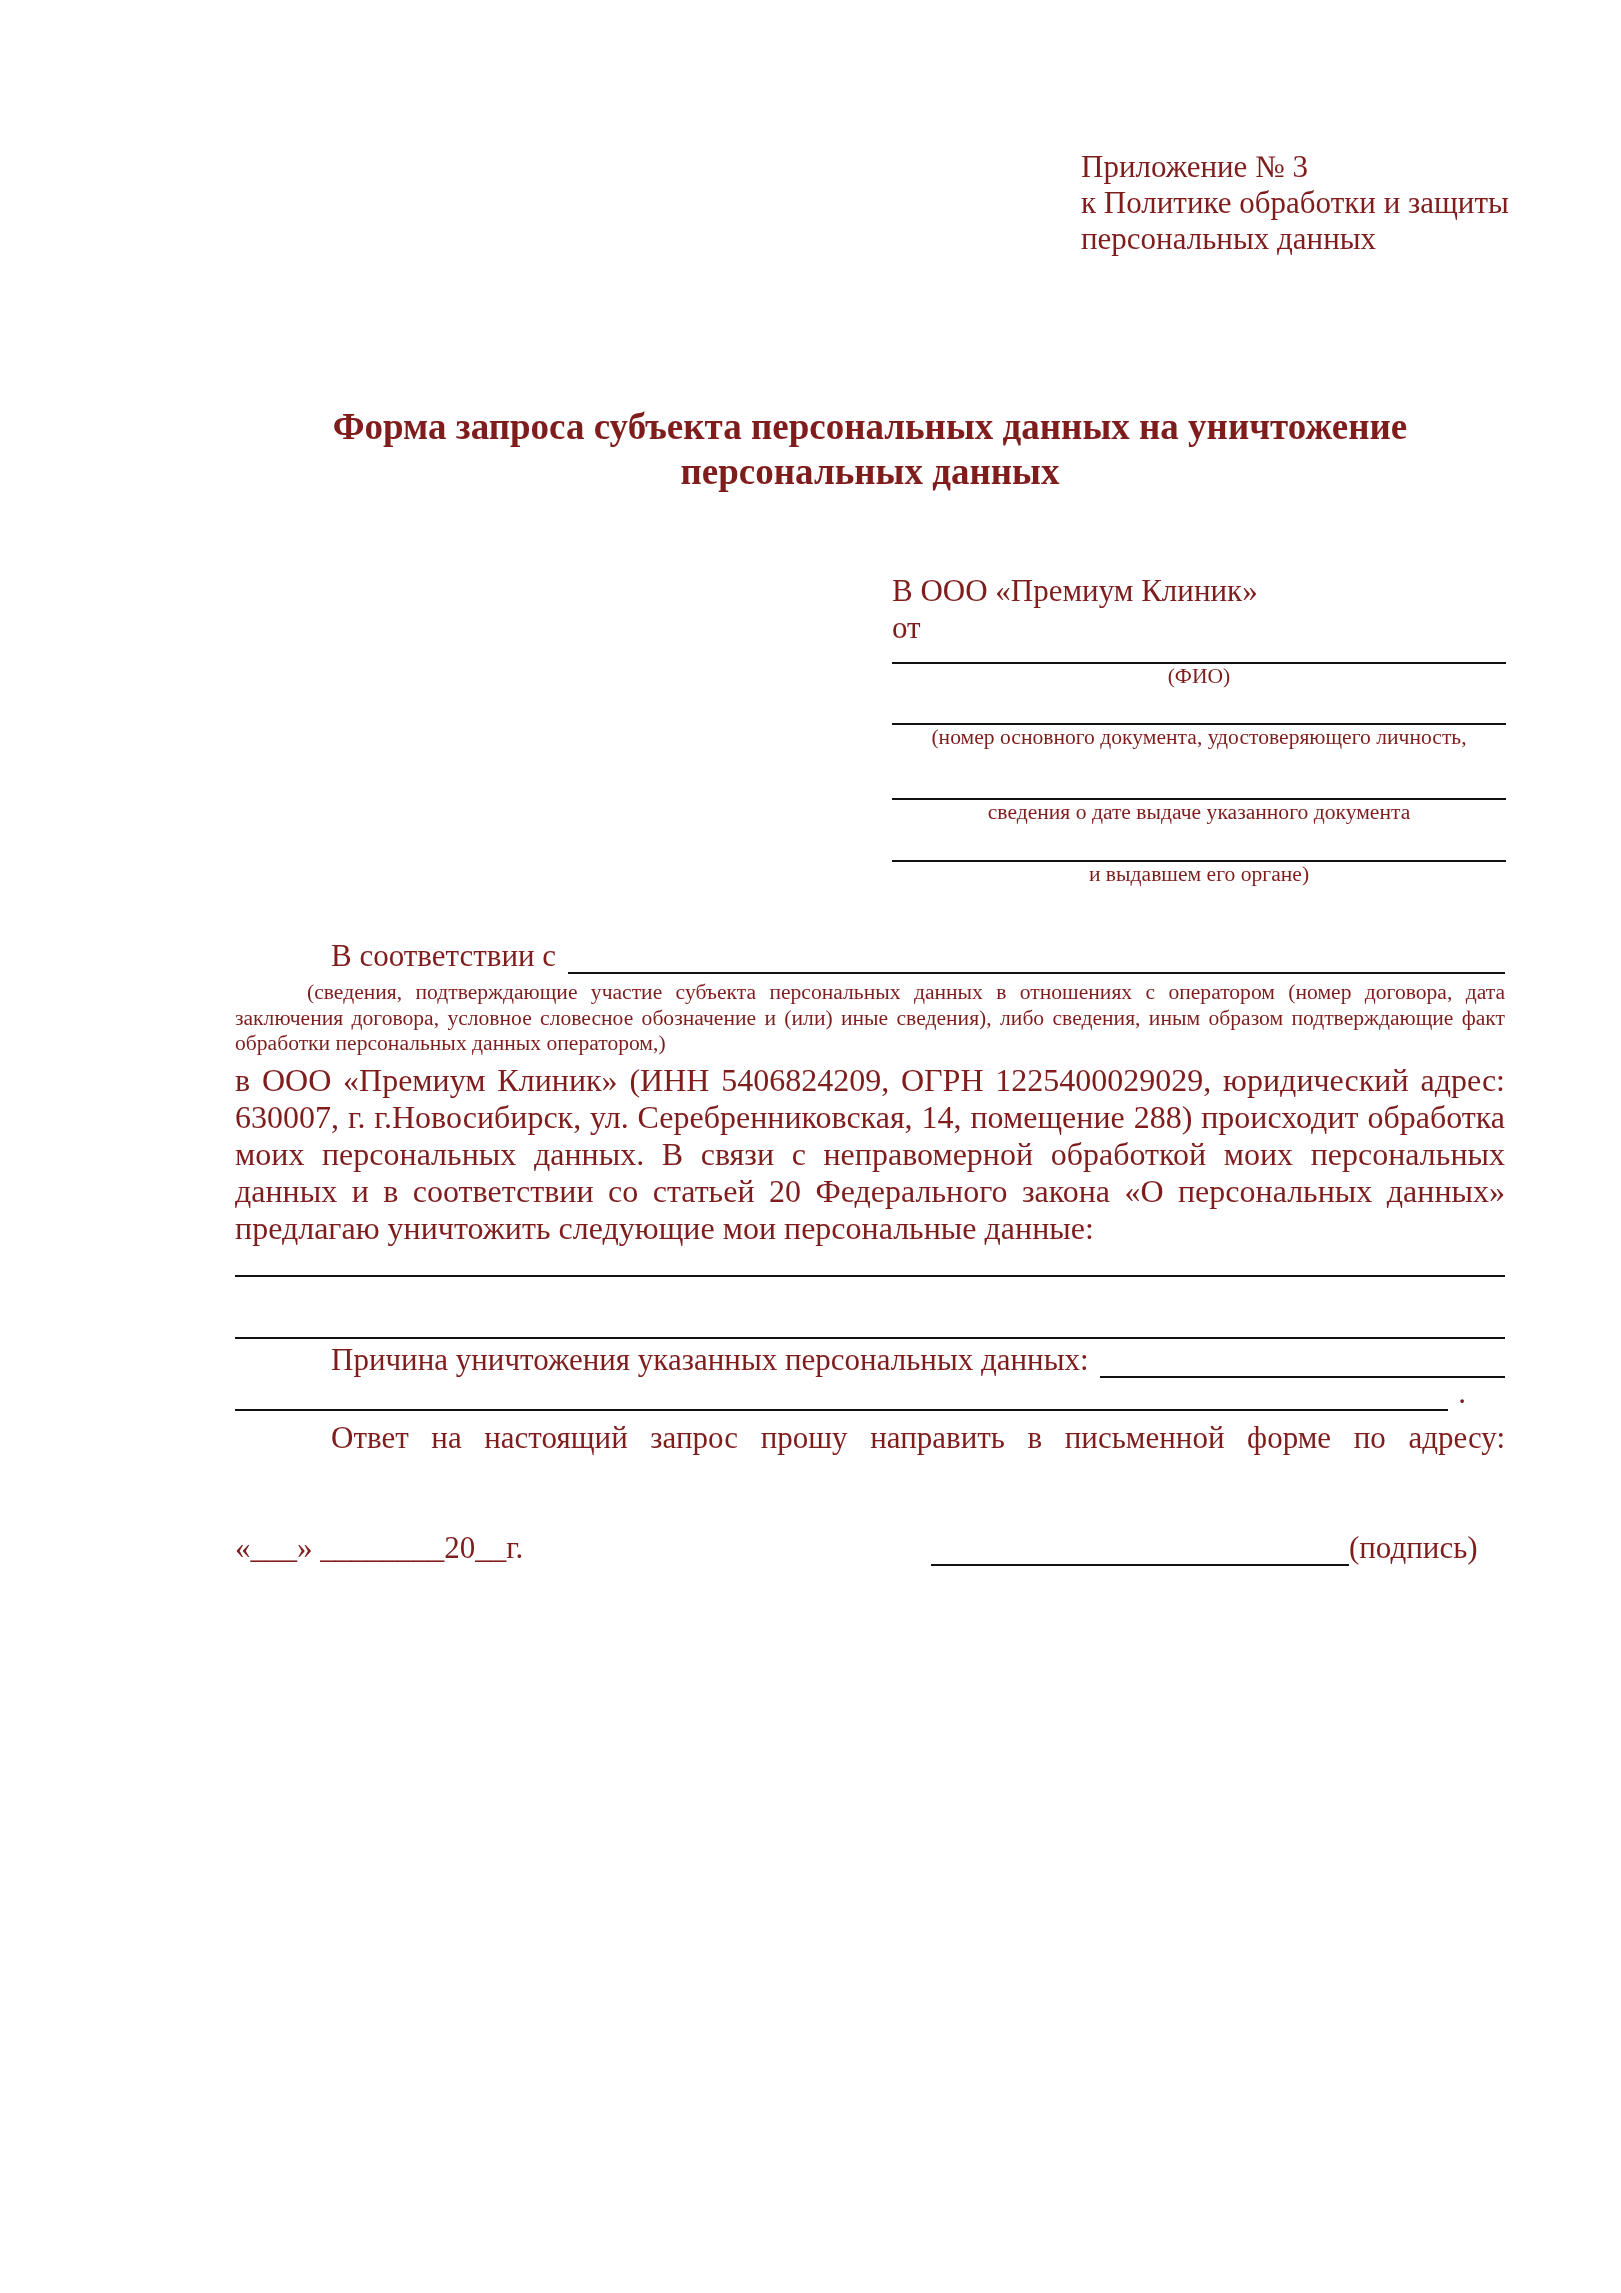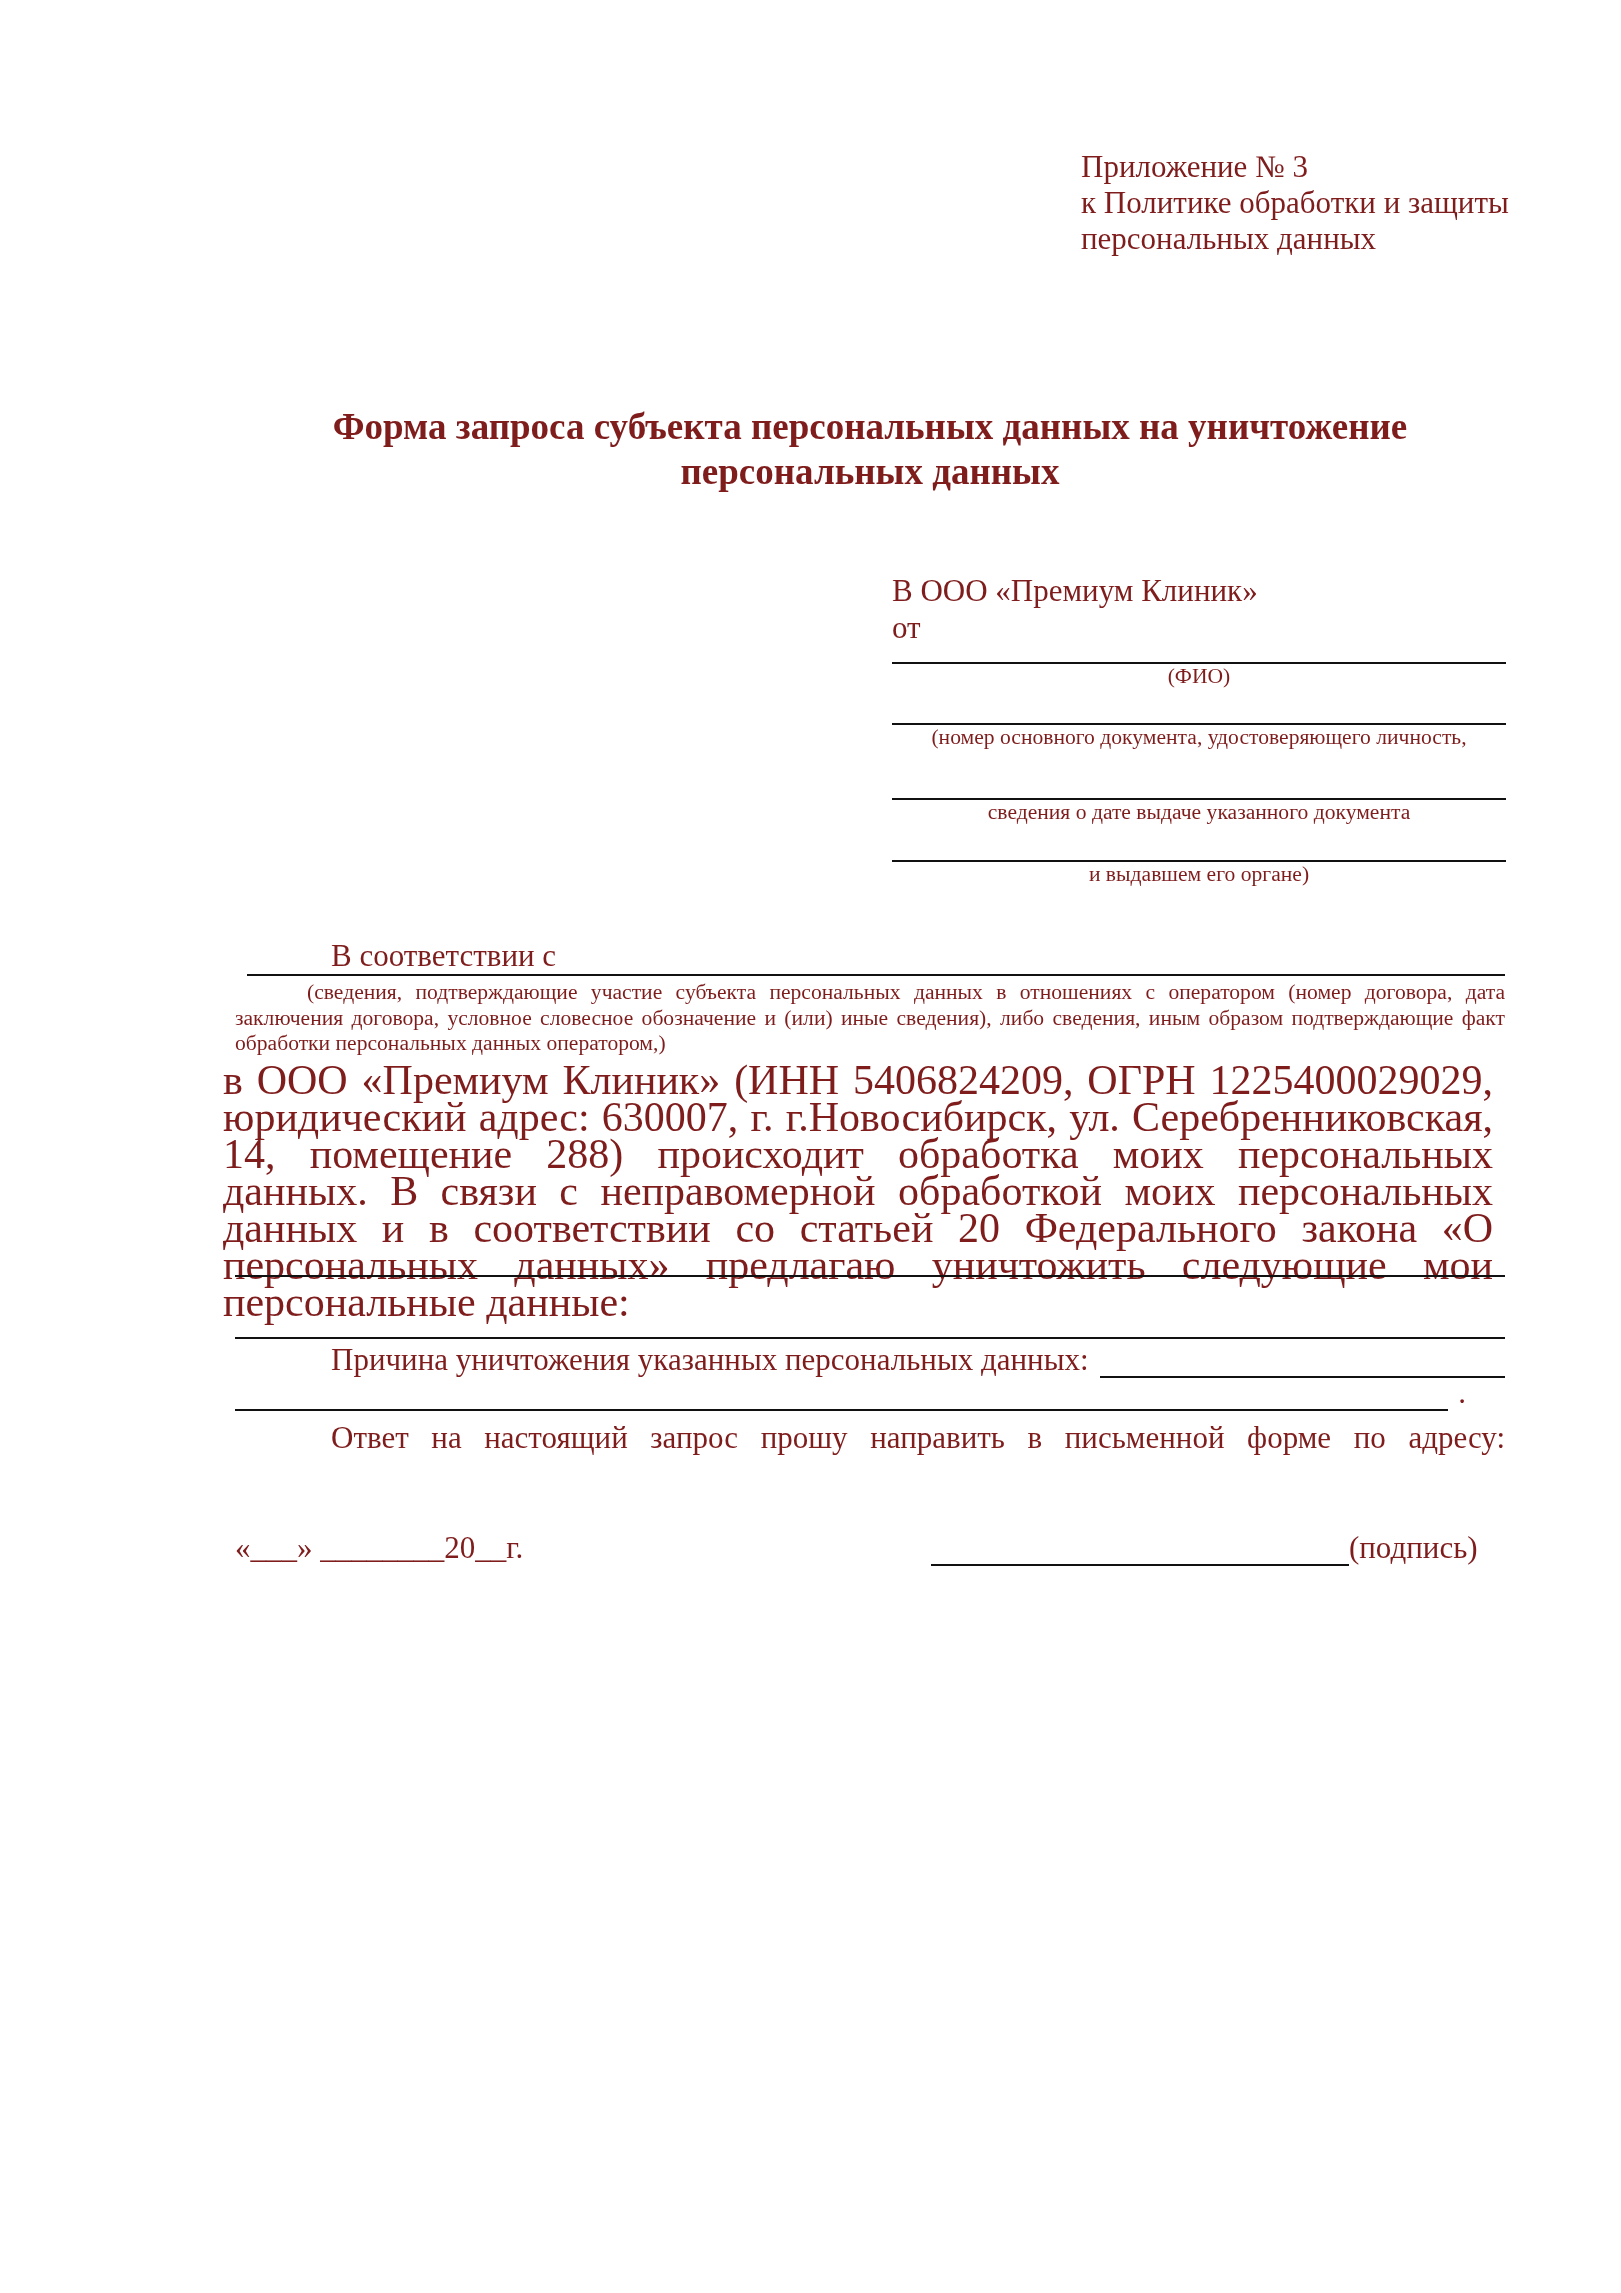--- a/index.html
+++ b/index.html
@@ -31,31 +31,31 @@
   }
   .addressee .blank-1 { height: 17.6px; }
   .addressee .blank-2 { height: 36px; }
   .addressee .blank-3 { height: 49px; }
   .addressee .blank-4 { height: 37px; }
   .caption {
     font-size: 21.6px; line-height: 25.5px; text-align: center;
   }
   .accordance-row {
     position: absolute; left: 235px; top: 937px; width: 1270px; height: 37px;
-    display: flex; font-size: 31px; line-height: 37px; flex-direction: column;
+    display: flex; font-size: 31px; line-height: 37px;
   }
   .accordance-row .lead { padding-left: 96px; white-space: nowrap; }
   .fill-line { flex: 1 1 auto; margin-left: 11.8px; border-bottom: 2.9px solid #111111; }
   .fine-print {
     position: absolute; left: 235px; top: 980px; width: 1270px;
     font-size: 21.6px; line-height: 25.5px; text-align: justify; text-indent: 72px;
   }
   .main-paragraph {
-    position: absolute; left: 223px; top: 1062px; width: 1270px;
-    font-size: 42px; line-height: 37px; text-align: justify;
+    position: absolute; left: 235px; top: 1062px; width: 1270px;
+    font-size: 32px; line-height: 37px; text-align: justify;
   }
   .blank-full-a { position: absolute; left: 235px; top: 1252px; width: 1270px; height: 24.5px; }
   .blank-full-b { position: absolute; left: 235px; top: 1276px; width: 1270px; height: 63px; }
   .reason-row {
     position: absolute; left: 235px; top: 1341px; width: 1270px; height: 37px;
     display: flex; font-size: 31px; line-height: 37px;
   }
   .reason-row .label { padding-left: 96px; white-space: nowrap; }
   .line-period-row {
     position: absolute; left: 235px; top: 1374px; width: 1270px; height: 37px;

